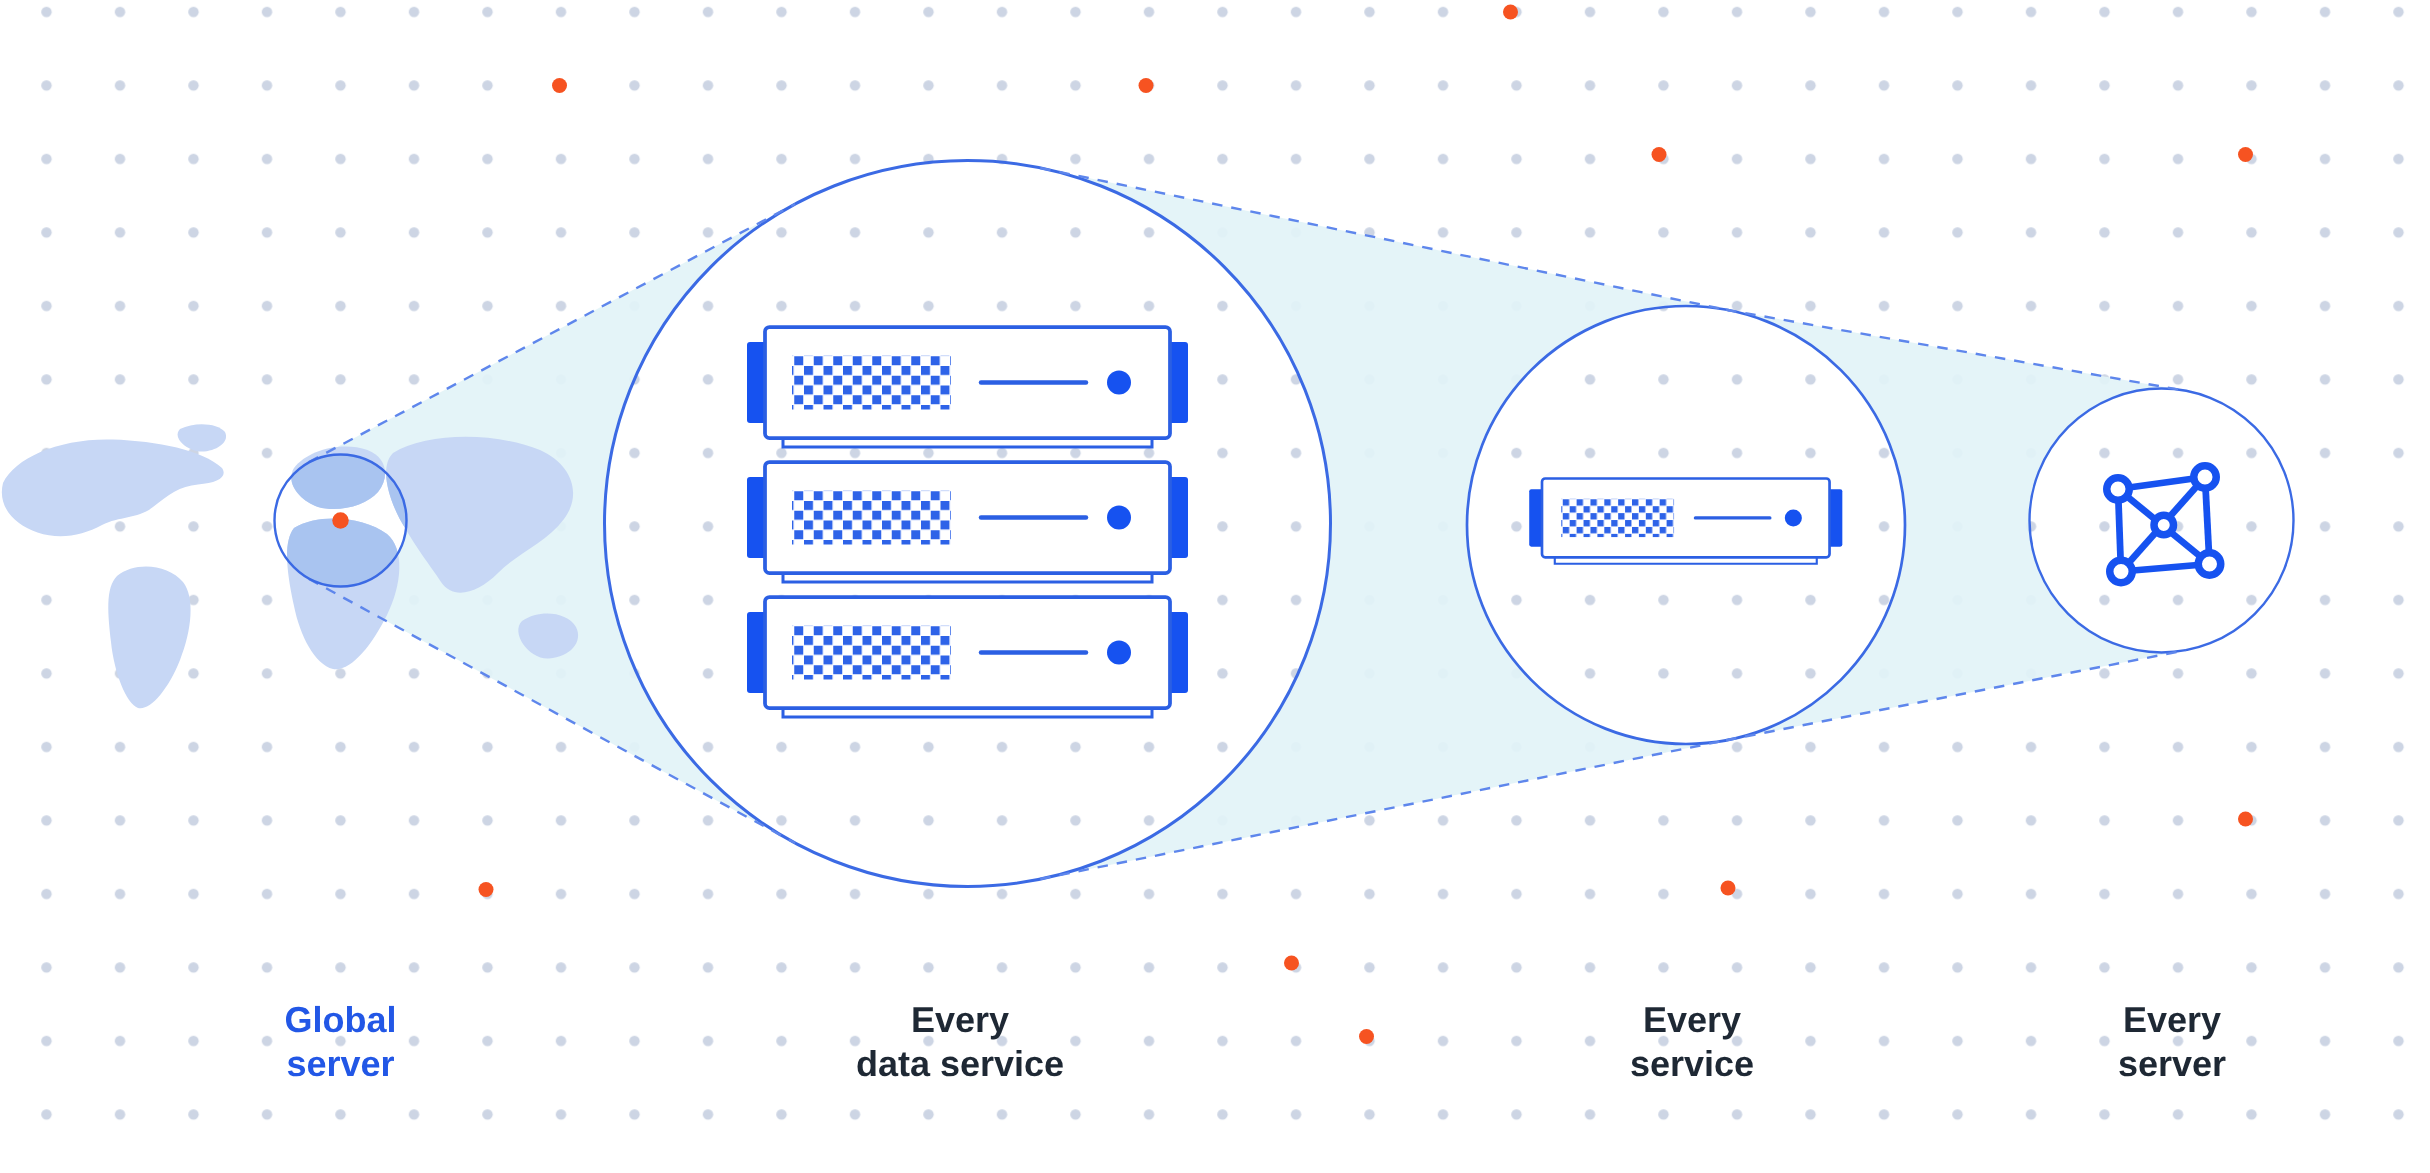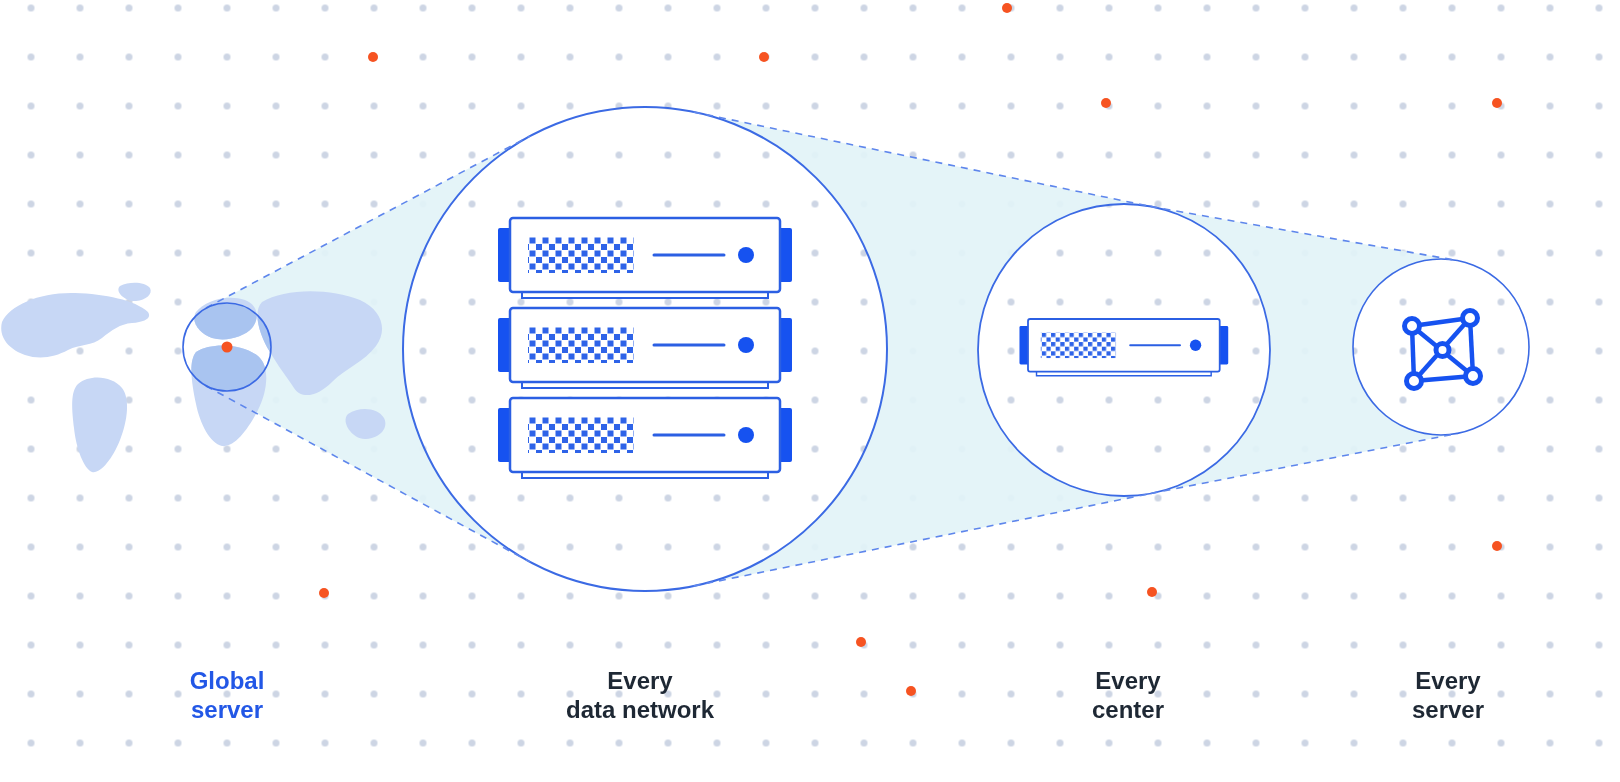--- a/index.html
+++ b/index.html
@@ -144,26 +144,26 @@
     </g>
   </svg>
 
   <div class="stage-label highlight" style="left:227px; top:666px;">
     <div>Global</div>
     <div>server</div>
   </div>
 
   <div class="stage-label" style="left:640px; top:666px;">
     <div>Every</div>
-    <div>data network</div>
+    <div>data service</div>
   </div>
 
   <div class="stage-label" style="left:1128px; top:666px;">
     <div>Every</div>
-    <div>center</div>
+    <div>service</div>
   </div>
 
   <div class="stage-label" style="left:1448px; top:666px;">
     <div>Every</div>
     <div>server</div>
   </div>
 
 </div>
 
 </body></html>

